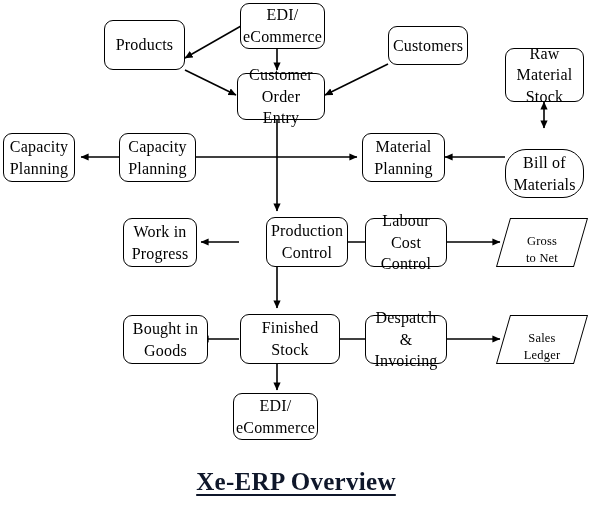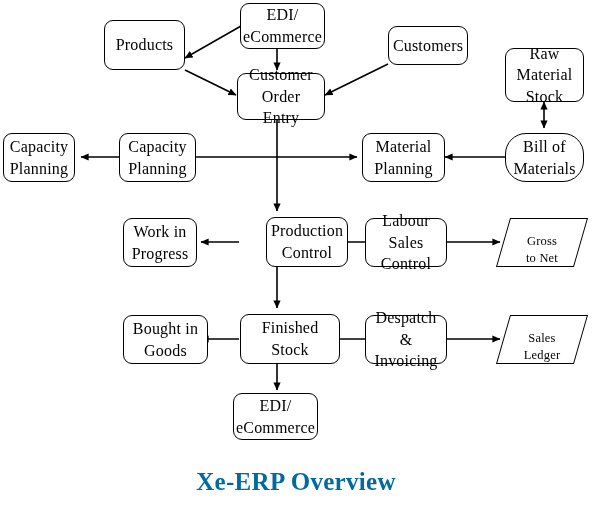--- a/index.html
+++ b/index.html
@@ -56,21 +56,22 @@
     color: #000000;
     letter-spacing: 0.2px;
   }
   .title {
     position: absolute;
     left: 0;
     right: 0;
     text-align: center;
     font-size: 25px;
     font-weight: bold;
-    color: #0369a1;
+    color: #0f172a;
+    text-decoration: underline;
     text-underline-offset: 4px;
     letter-spacing: 0.3px;
   }
   svg.edges {
     position: absolute;
     left: 0;
     top: 0;
     width: 592px;
     height: 507px;
     z-index: 1;
@@ -173,21 +174,21 @@
     </span>
   </div>
 
   <div class="node" style="left:362px; top:133px; width:83px; height:49px;">
     <span>
       <span>Material</span>
       <span>Planning</span>
     </span>
   </div>
 
-  <div class="node" style="left:505px; top:133px; width:79px; height:49px;border-radius:21px;">
+  <div class="node" style="left:505px; top:149px; width:79px; height:49px;border-radius:21px;">
     <span>
       <span>Bill of</span>
       <span>Materials</span>
     </span>
   </div>
 
   <div class="node" style="left:123px; top:218px; width:74px; height:49px;">
     <span>
       <span>Work in</span>
       <span>Progress</span>
@@ -196,21 +197,21 @@
 
   <div class="node" style="left:240px; top:217px; width:82px; height:50px;margin-left:26px;">
     <span>
       <span>Production</span>
       <span>Control</span>
     </span>
   </div>
 
   <div class="node" style="left:365px; top:218px; width:82px; height:49px;">
     <span>
-      <span>Labour Sales</span>
+      <span>Labour Cost</span>
       <span>Control</span>
     </span>
   </div>
 
   <div class="para" style="left:503px; top:218px; width:78px; height:49px;">
     <div class="shape"></div>
     <div class="ptext">
       <span>
         <span style="display:block">Gross</span>
         <span style="display:block">to Net</span>

